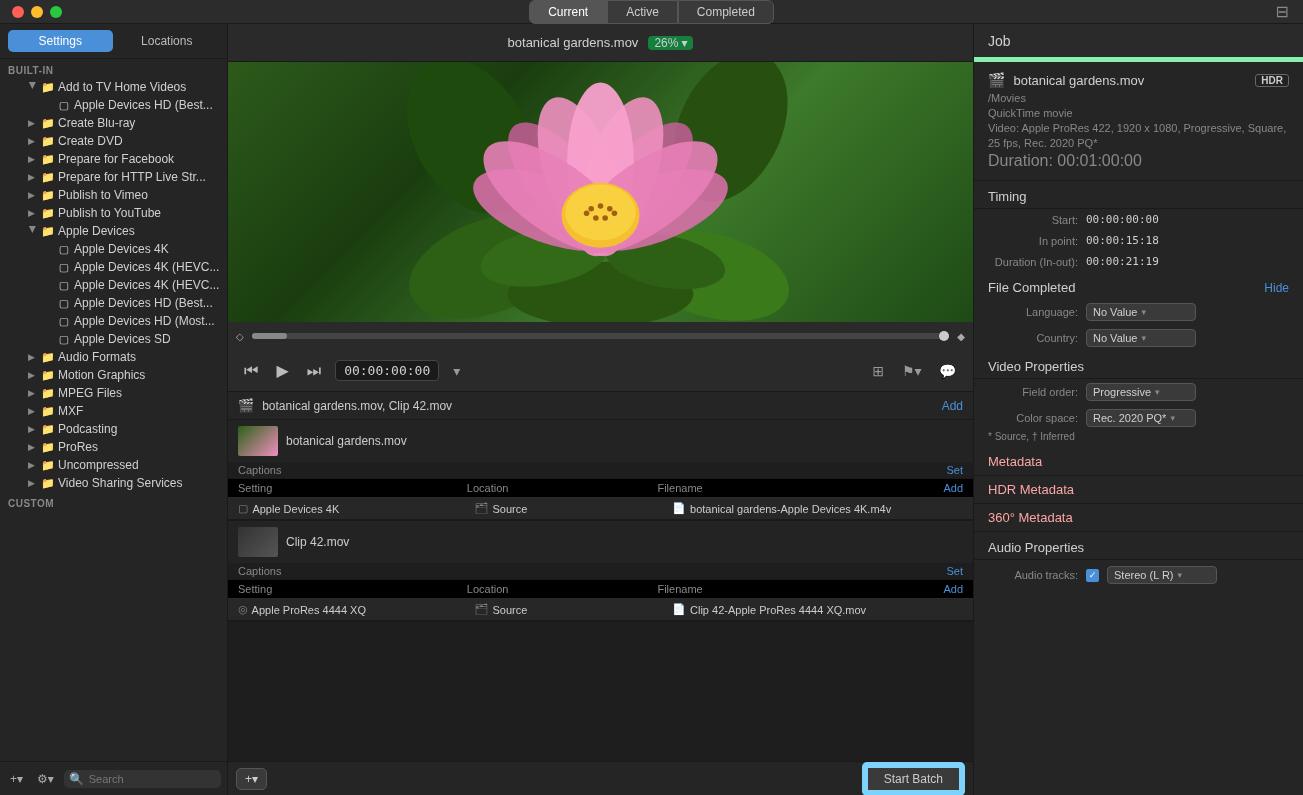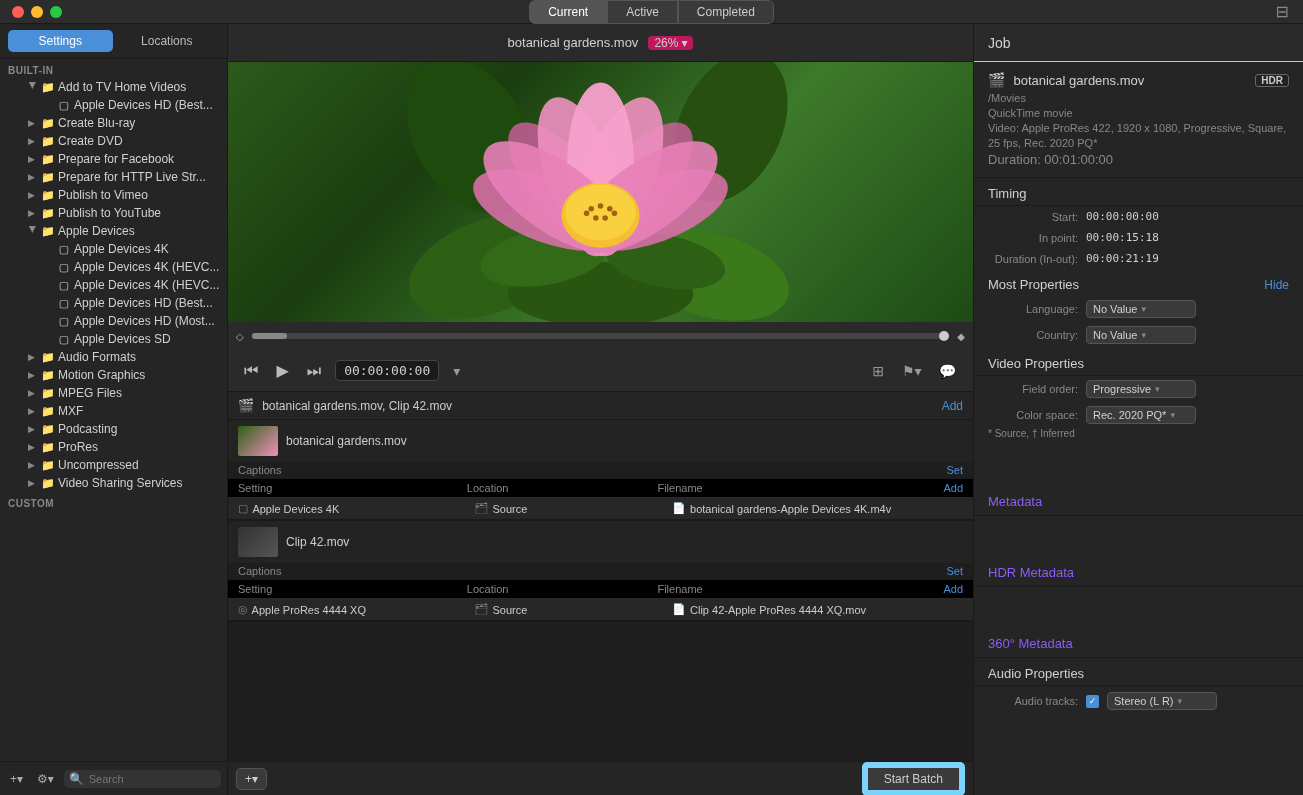--- a/index.html
+++ b/index.html
@@ -193,21 +193,21 @@
       gap: 10px;
     }
     .filename-label {
       font-size: 13px;
       color: #d0d0d0;
     }
     .zoom-selector {
       display: flex;
       align-items: center;
       gap: 3px;
-      background: #be185d;
+      background: #15803d;
       border-radius: 4px;
       padding: 0 6px;
       font-size: 12px;
       color: #ccc;
       cursor: pointer;
     }
     .video-preview {
       width: 100%;
       height: 260px;
       background: #111;
@@ -413,21 +413,21 @@
       display: flex;
       flex-direction: column;
       flex-shrink: 0;
       overflow-y: auto;
     }
     .right-panel::-webkit-scrollbar { width: 5px; }
     .right-panel::-webkit-scrollbar-thumb { background: #444; }
     .job-header {
       height: 38px;
       background: #2a2a2a;
-      border-bottom: 1px solid #86efac;
+      border-bottom: 5px solid #86efac;
       display: flex;
       align-items: center;
       padding: 0 14px;
       font-size: 14px;
       font-weight: 500;
       color: #d0d0d0;
       flex-shrink: 0;
     }
     .job-file-section {
       padding: 10px 14px;
@@ -448,21 +448,21 @@
       padding: 0 5px;
       border-radius: 3px;
       font-size: 10px;
       font-weight: 600;
       margin-left: auto;
     }
     .job-location { font-size: 11px; color: #888; margin-bottom: 3px; }
     .job-format { font-size: 11px; color: #888; margin-bottom: 3px; }
     .job-video-info { font-size: 11px; color: #888; margin-bottom: 3px; }
     .job-audio-info { font-size: 11px; color: #888; margin-bottom: 3px; }
-    .job-duration { font-size: 13px; color: #888; }
+    .job-duration { font-size: 16px; color: #888; }
     .section-header {
       padding: 8px 14px 4px;
       font-size: 13px;
       font-weight: 500;
       color: #d0d0d0;
       border-bottom: 1px solid #1a1a1a;
     }
     .prop-row {
       display: flex;
       align-items: center;
@@ -498,24 +498,23 @@
       display: flex;
       align-items: center;
       padding: 8px 14px 4px;
     }
     .file-props-title { font-size: 13px; font-weight: 500; color: #d0d0d0; }
     .file-props-hide { margin-left: auto; color: #4a90d9; font-size: 12px; cursor: pointer; }
     .inferred-note { font-size: 10px; color: #888; padding: 0 14px 6px; }
     .metadata-row {
       padding: 6px 14px;
       font-size: 13px;
-      color: #8b5cf6;
+      color: #fca5a5;
       font-weight: 500;
       border-bottom: 1px solid #1a1a1a;
-      margin-top: 43px;
     }
     .audio-tracks-row {
       display: flex;
       align-items: center;
       padding: 6px 14px;
       gap: 8px;
     }
     .audio-tracks-label { font-size: 11px; color: #888; min-width: 90px; text-align: right; }
     .audio-checkbox {
       width: 13px;
@@ -856,21 +855,21 @@
     <div class="prop-row">
       <span class="prop-label">In point:</span>
       <span class="prop-value mono">00:00:15:18</span>
     </div>
     <div class="prop-row">
       <span class="prop-label">Duration (In-out):</span>
       <span class="prop-value mono">00:00:21:19</span>
     </div>
 
     <div class="file-props-header">
-      <span class="file-props-title">Most Properties</span>
+      <span class="file-props-title">File Completed</span>
       <span class="file-props-hide">Hide</span>
     </div>
     <div class="prop-row">
       <span class="prop-label">Language:</span>
       <div class="select-control">
         <span>No Value</span>
         <span class="chevron">▾</span>
       </div>
     </div>
     <div class="prop-row">

